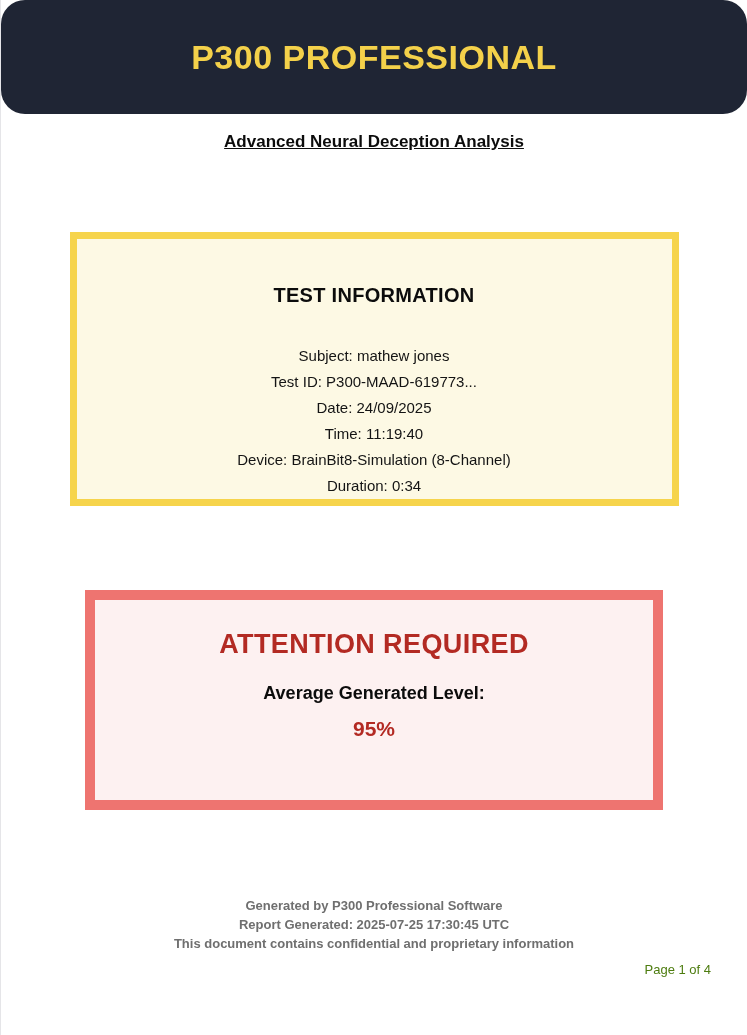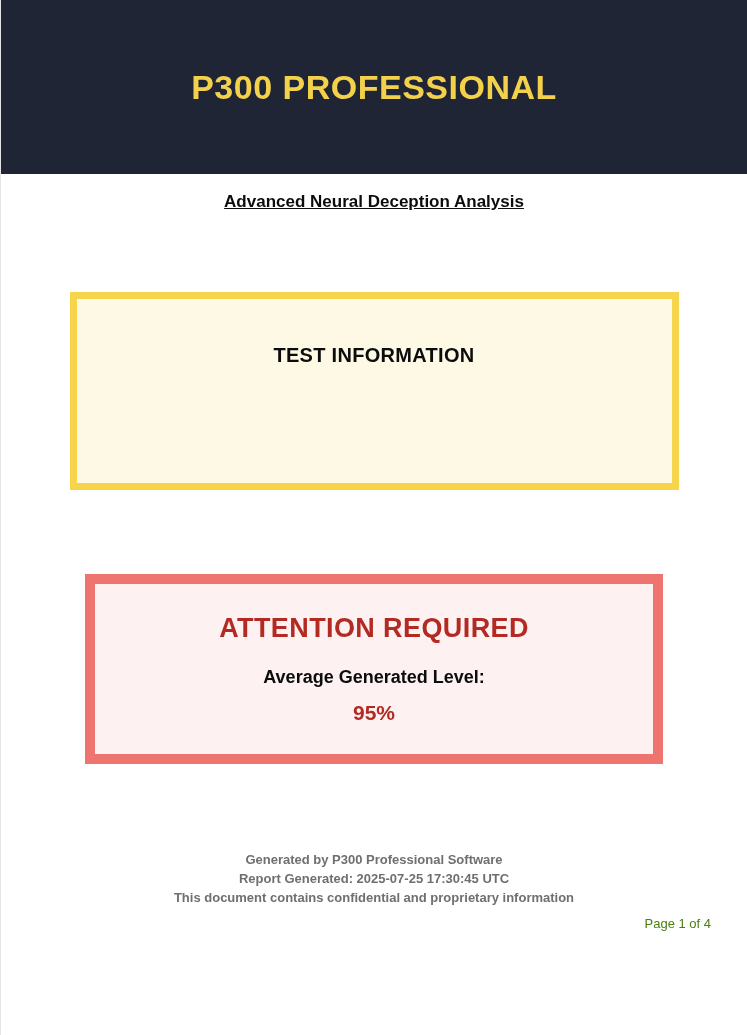--- a/index.html
+++ b/index.html
@@ -15,51 +15,51 @@
   *{margin:0;padding:0;box-sizing:border-box;}
   html,body{width:747px;background:#fff;}
   body{
     font-family:"Liberation Sans", sans-serif;
     width:747px;height:1035px;
     position:relative;
     border-left:1px solid #e5e5e8;
     overflow:hidden;
   }
   .report-header{
-    width:100%;height:174px;
+    width:100%;height:114px;
     background:var(--header_bg,#1f2534);
-    display:flex;flex-direction:column;align-items:center;justify-content:center;
+    display:flex;flex-direction:column;align-items:center;justify-content:center;border-radius:24px;
   }
   .report-title{
     color:var(--title_yellow,#f4d14a);
     font-size:34px;font-weight:bold;line-height:44px;
     text-align:center;letter-spacing:.5px;
   }
   .subtitle{
     margin-top:18px;
     text-align:center;
     font-size:17px;font-weight:bold;color:#0c0c0c;text-decoration:underline;
   }
   .info-box{
-    width:609px;height:198px;
+    width:609px;height:274px;
     margin:80px auto 0 auto;
     border:7px solid var(--info_border,#f6d44c);
     background:var(--info_bg,#fdf9e4);
     padding-top:45px;
     text-align:center;
   }
   .info-heading{
     font-size:20px;font-weight:bold;color:#0c0c0c;letter-spacing:.3px;
   }
   .info-lines{
     margin-top:36px;
     font-size:15px;color:#141414;line-height:26px;
   }
   .alert-box{
-    width:578px;height:190px;
+    width:578px;height:220px;
     margin:84px auto 0 auto;
     border:10px solid var(--alert_border,#ee7470);
     background:var(--alert_bg,#fdf1f1);
     padding-top:29px;
     text-align:center;
   }
   .alert-heading{
     font-size:27px;font-weight:bold;
     color:var(--alert_red,#b32a23);
     letter-spacing:.4px;
@@ -93,20 +93,28 @@
 <div class="report-header">
   <div class="report-title">
     <div>P300 PROFESSIONAL</div>
   </div>
 </div>
 
 <div class="subtitle">Advanced Neural Deception Analysis</div>
 
 <div class="info-box">
   <div class="info-heading">TEST INFORMATION</div>
+  <div class="info-lines">
+    <div>Subject: mathew jones</div>
+    <div>Test ID: P300-MAAD-619773...</div>
+    <div>Date: 24/09/2025</div>
+    <div>Time: 11:19:40</div>
+    <div>Device: BrainBit8-Simulation (8-Channel)</div>
+    <div>Duration: 0:34</div>
+  </div>
 </div>
 
 <div class="alert-box">
   <div class="alert-heading">ATTENTION REQUIRED</div>
   <div class="alert-label">Average Generated Level:</div>
   <div class="alert-value">95%</div>
 </div>
 
 <div class="report-footer">
   <div>Generated by P300 Professional Software</div>

